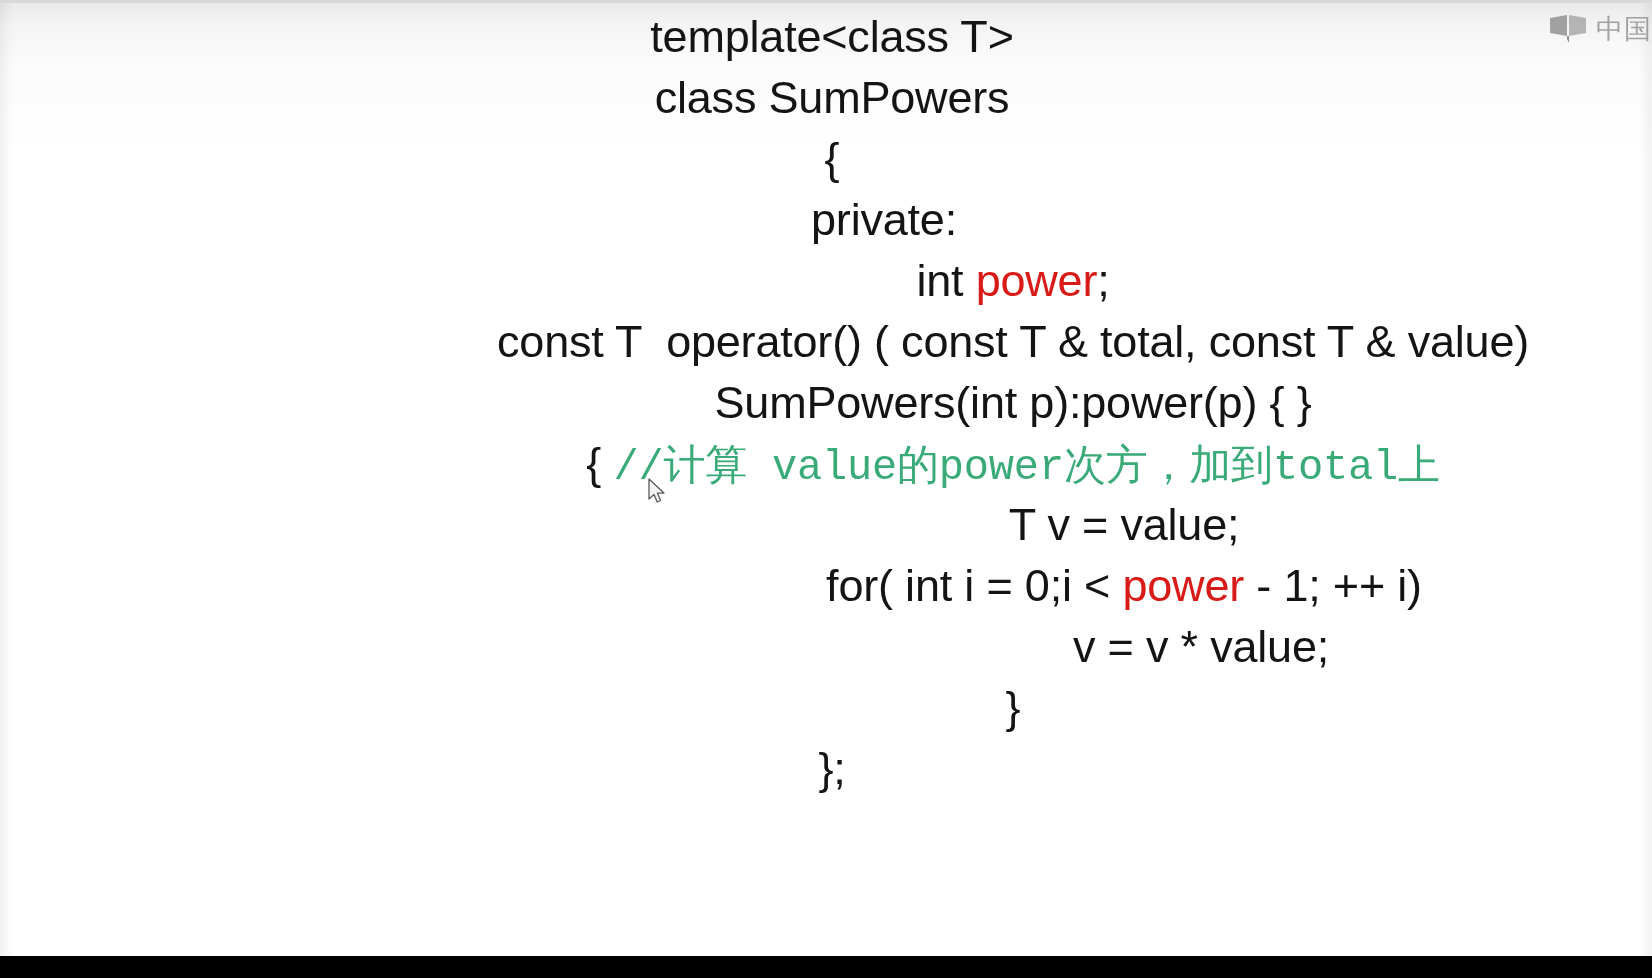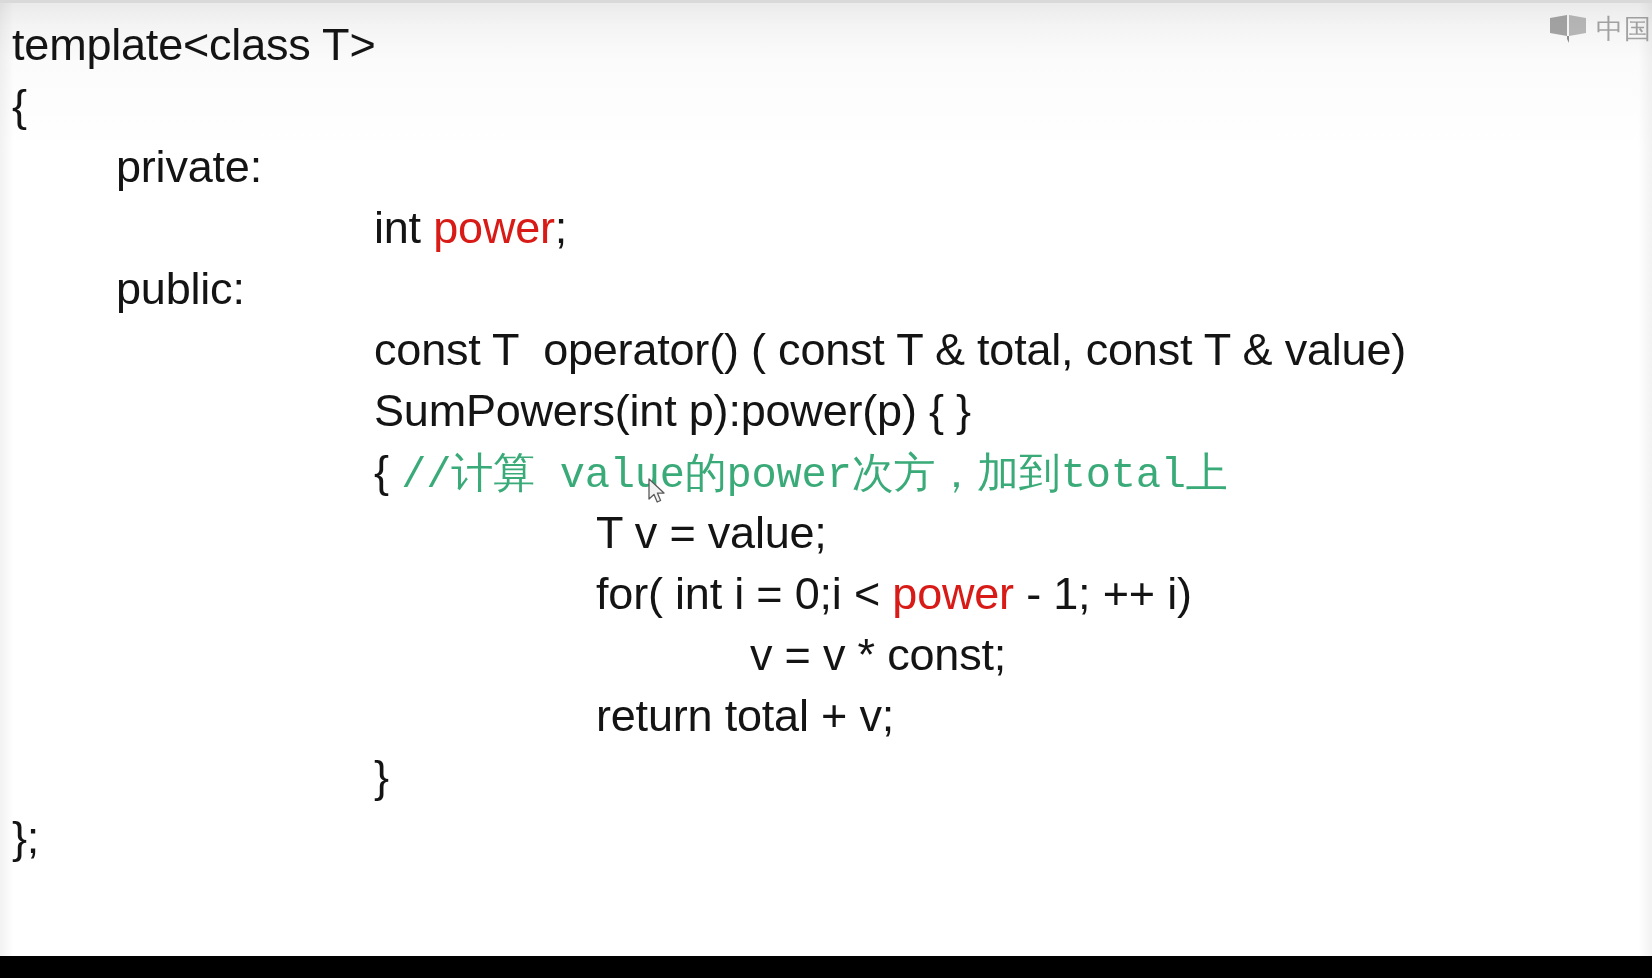--- a/index.html
+++ b/index.html
@@ -57,24 +57,25 @@
     line-height: 30px;
     color: #6f6f6f;
     letter-spacing: 1px;
     white-space: nowrap;
   }
 
   
   #code {
     position: absolute;
     left: 0;
-    top: 12px;
+    top: 4px;
     width: 1652px;
     padding-top: 2px;
     z-index: 3;
+    text-align: center;
   }
   .line {
     height: 61px;
     line-height: 61px;
     white-space: pre;
     font-family: "Liberation Sans", sans-serif;
     font-size: 45px;
     color: #141414;
     letter-spacing: -0.2px;
   }
@@ -141,31 +142,30 @@
         <path d="M2 4 L19 1 L19 22 L2 19 Z" fill="#6f6f6f"></path>
         <path d="M21 1 L38 4 L38 19 L21 22 Z" fill="#8e8e8e"></path>
         <path d="M19 22 L21 22 L21 29 L19 25 Z" fill="#4d4d4d"></path>
       </svg>
     </span>
     <span class="wm-text">中国</span>
   </div>
 
   <div id="code">
       <div class="line ind0"><span>template&lt;class T&gt;</span></div>
+      <div class="line ind0"><span>class SumPowers</span></div>
       <div class="line ind0"><span>{</span></div>
       <div class="line ind1"><span>private:</span></div>
       <div class="line ind2"><span>int </span><span class="tok-red">power</span><span>;</span></div>
-      <div class="line ind1"><span>public:</span></div>
       <div class="line ind2"><span>const T  operator() ( const T &amp; total, const T &amp; value)</span></div>
       <div class="line ind2"><span>SumPowers(int p):power(p) { }</span></div>
       <div class="line ind2"><span>{ </span><span class="tok-green"><span>//</span><span class="cjk">计算</span><span> value</span><span class="cjk">的</span><span>power</span><span class="cjk">次方，加到</span><span>total</span><span class="cjk">上</span></span></div>
       <div class="line ind3"><span>T v = value;</span></div>
       <div class="line ind3"><span>for( int i = 0;i &lt; </span><span class="tok-red">power</span><span> - 1; ++ i)</span></div>
-      <div class="line ind4"><span>v = v * const;</span></div>
-      <div class="line ind3"><span>return total + v;</span></div>
+      <div class="line ind4"><span>v = v * value;</span></div>
       <div class="line ind2"><span>}</span></div>
       <div class="line ind0"><span>};</span></div>
     </div>
 
   <div id="cursor">
     <svg width="20" height="28" viewBox="0 0 20 28" aria-hidden="true">
       <path d="M1 1 L1 21 L6 16.4 L9.2 24 L12.6 22.5 L9.4 15.1 L16 15 Z" fill="#f2f2f2" stroke="#5a5a5a" stroke-width="1.3" stroke-linejoin="round"></path>
     </svg>
   </div>
 

